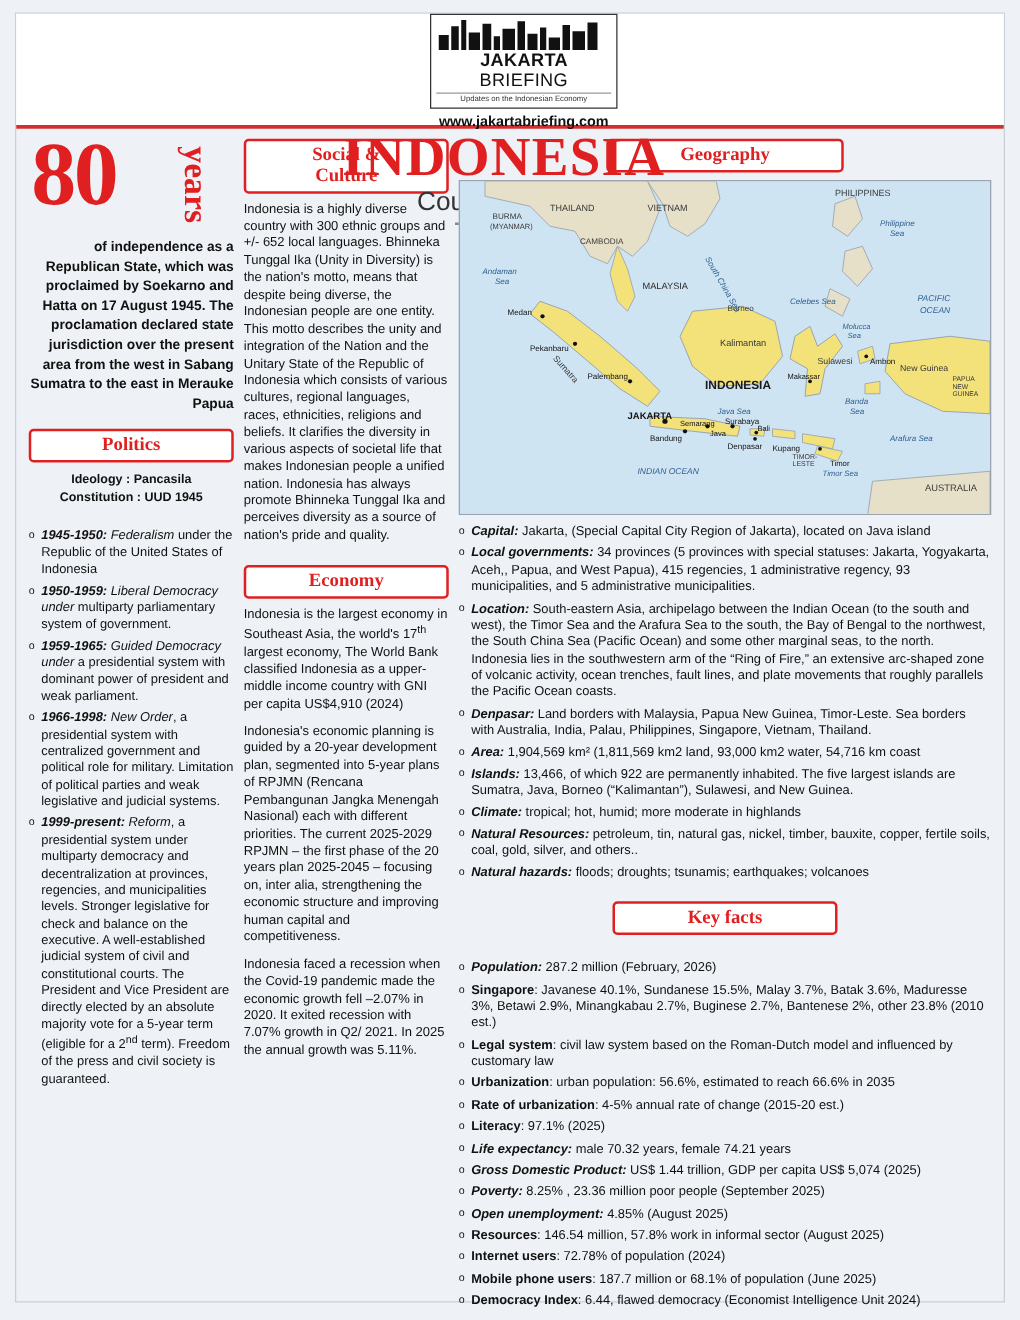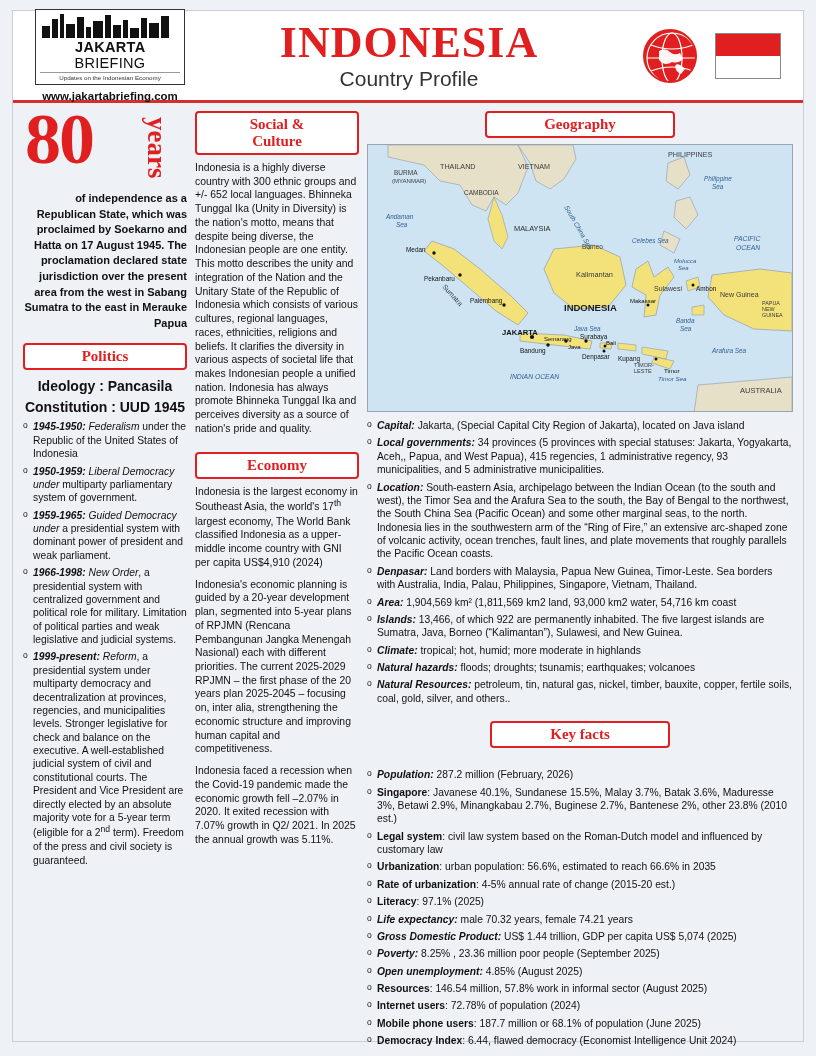--- a/index.html
+++ b/index.html
@@ -22,21 +22,21 @@
     background: #eef1f6;
     border: 1px solid #c9cfd8;
   }
 
   
   .header {
     position: relative;
     height: 92px;
     background: #ffffff;
     border-bottom: 3px solid #d32f2f;
-    display: flex; align-items: center;
+    display: flex; align-items: center; flex-direction: column;
   }
   .logo-box {
     width: 150px; margin-left: 22px;
     text-align: center;
   }
   .logo-img {
     border: 1px solid #333;
     background: #fff;
     padding: 2px 4px 3px 4px;
   }
@@ -121,22 +121,22 @@
     font-family: "Liberation Serif", serif;
     font-size: 27px; font-weight: bold; color: #e02020;
     writing-mode: vertical-rl; letter-spacing: 0px;
   }
   .indep-text {
     font-size: 11px; font-weight: bold; text-align: right; line-height: 1.42;
     color: #111; margin-top: 2px;
   }
 
   .pol-ideology {
-    font-size: 14px; font-weight: bold; text-align: center; line-height: 1.5;
-    margin-bottom: 2px;
+    font-size: 10px; font-weight: bold; text-align: center; line-height: 1.5;
+    margin-bottom: 16px;
   }
 
   ul.bullets { list-style: none; margin: 0; padding: 0; }
   ul.bullets li {
     position: relative; padding-left: 10px; margin-bottom: 4px;
     font-size: 10.3px; line-height: 1.3;
   }
   ul.bullets li:before {
     content: "o"; position: absolute; left: 0; top: 0; font-size: 8.5px; color: #111;
   }
@@ -369,22 +369,22 @@
       </div>
 
       <ul class="bullets">
         <li><span class="bi">Capital:</span>  Jakarta, (Special Capital City Region of Jakarta), located on Java island</li>
         <li><span class="bi">Local governments:</span> 34 provinces (5 provinces with special statuses: Jakarta, Yogyakarta, Aceh,, Papua, and West Papua), 415 regencies, 1 administrative regency, 93 municipalities, and 5 administrative municipalities.</li>
         <li><span class="bi">Location:</span> South-eastern Asia, archipelago between the Indian Ocean (to the south and west), the Timor Sea and the Arafura Sea to the south, the Bay of Bengal to the northwest, the South China Sea (Pacific Ocean) and some other marginal seas, to the north.  Indonesia lies in the southwestern arm of the “Ring of Fire,” an extensive arc-shaped zone of volcanic activity, ocean trenches, fault lines, and plate movements that roughly parallels the Pacific Ocean coasts.</li>
         <li><span class="bi">Denpasar:</span> Land borders with Malaysia, Papua New Guinea, Timor-Leste. Sea borders with Australia, India, Palau, Philippines, Singapore, Vietnam, Thailand.</li>
         <li><span class="bi">Area:</span> 1,904,569 km² (1,811,569 km2 land, 93,000 km2 water, 54,716 km coast</li>
         <li><span class="bi">Islands:</span> 13,466,  of which 922 are permanently inhabited.  The five largest islands are Sumatra, Java, Borneo (“Kalimantan”), Sulawesi, and New Guinea.</li>
         <li><span class="bi">Climate:</span> tropical; hot, humid; more moderate in highlands</li>
+        <li><span class="bi">Natural  Resources:</span>  petroleum, tin, natural gas, nickel, timber, bauxite, copper, fertile soils, coal, gold, silver, and others..</li>
         <li><span class="bi">Natural  hazards:</span>  floods; droughts; tsunamis; earthquakes; volcanoes</li>
-        <li><span class="bi">Natural  Resources:</span>  petroleum, tin, natural gas, nickel, timber, bauxite, copper, fertile soils, coal, gold, silver, and others..</li>
       </ul>
 
       <div class="sp12"></div>
 
       <div class="redbox-title" style="width:180px;margin:0 auto 20px auto;">Key facts</div>
 
       <ul class="bullets facts-list">
         <li><span class="bi">Population:</span>  287.2 million (February, 2026)</li>
         <li><span class="bold">Singapore</span>: Javanese 40.1%, Sundanese 15.5%, Malay 3.7%, Batak 3.6%, Maduresse 3%, Betawi 2.9%, Minangkabau 2.7%, Buginese 2.7%, Bantenese 2%, other 23.8% (2010 est.)</li>
         <li><span class="bold">Legal system</span>: civil law system based on the Roman-Dutch model and influenced by customary law</li>

